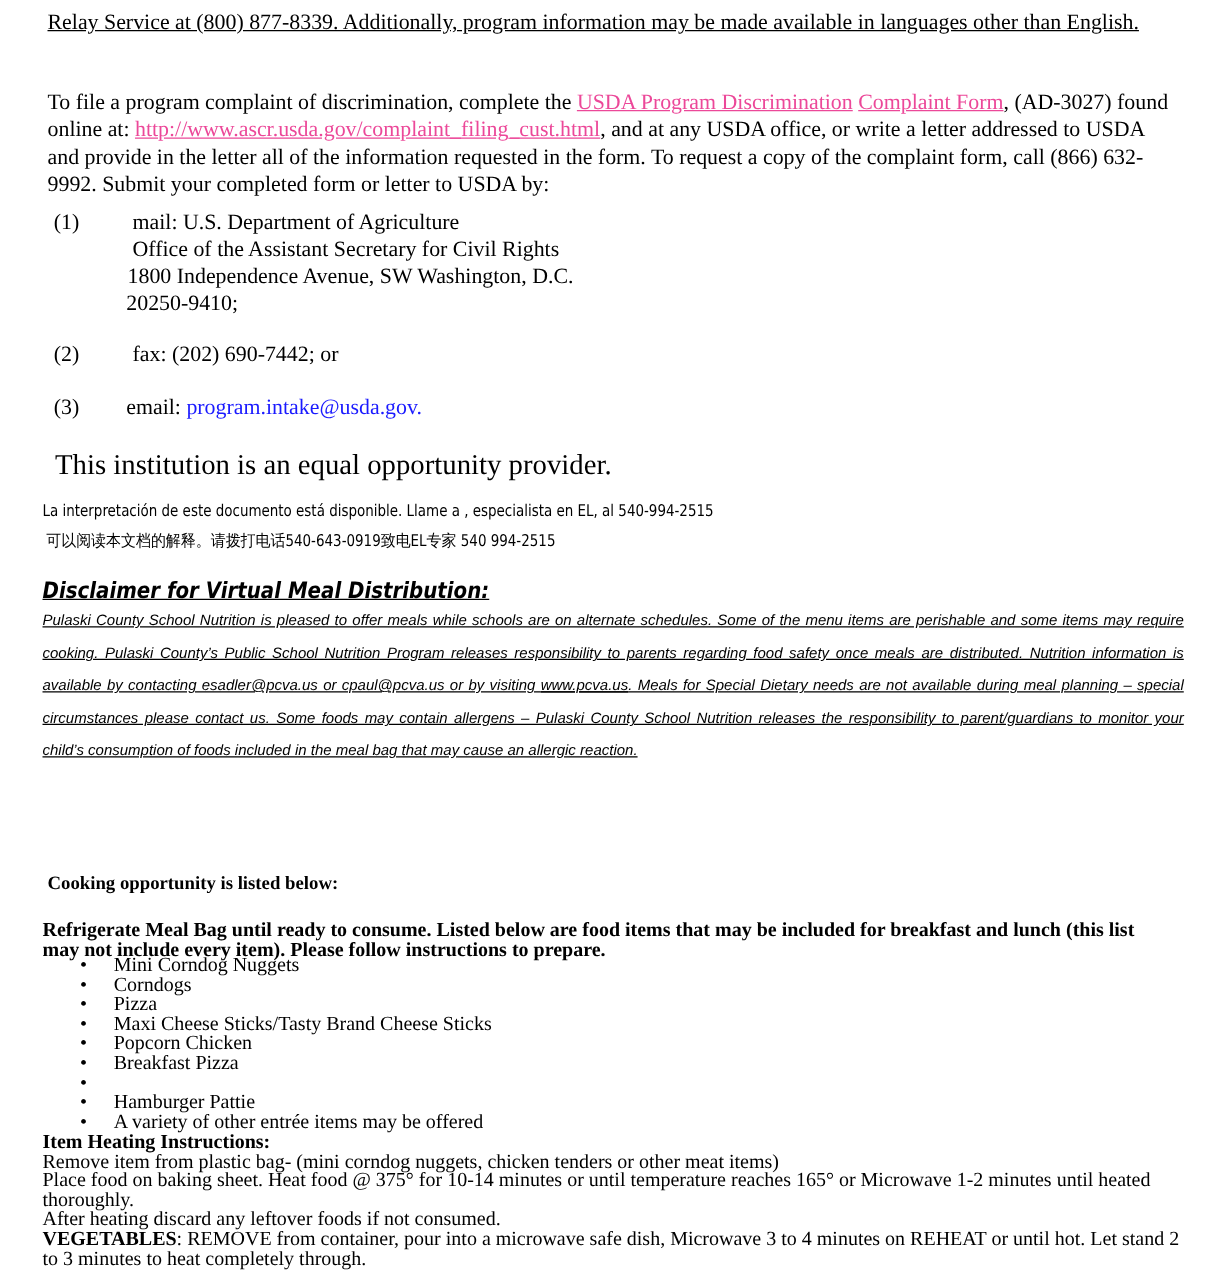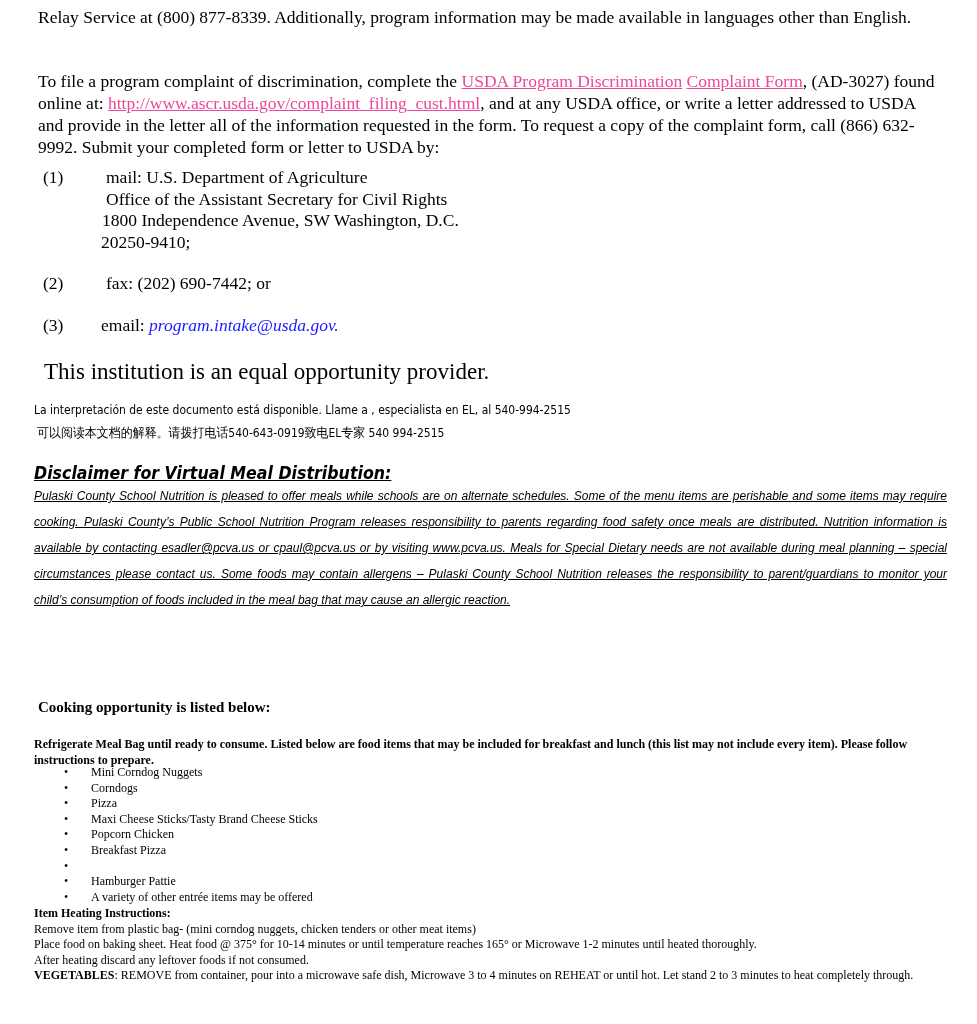--- a/index.html
+++ b/index.html
@@ -2,34 +2,34 @@
 <html><head>
 <meta charset="utf-8">
 <style>
   html, body { margin: 0; padding: 0; background: #ffffff; }
   body { width: 977px; height: 1024px; overflow: hidden; position: relative; color: #000; }
   .serif { font-family: "Liberation Serif", "DejaVu Serif", serif; }
   .abs { position: absolute; }
   a.link { color: #ec4899; text-decoration: underline; }
   .blue { color: #1a1aff; }
 
-  .p1 { left: 38px; top: 6px; width: 900px; font-size: 17.5px; line-height: 22px; }
+  .p1 { left: 38px; top: 6px; width: 900px; font-size: 17.5px; line-height: 22px; text-decoration: underline; }
   .p2 { left: 38px; top: 70px; width: 900px; font-size: 17.5px; line-height: 22px; }
 
   .addr-row { position: absolute; font-size: 17.5px; line-height: 21.5px; }
   .addr-num { position: absolute; left: 43px; }
   .equal { left: 44px; top: 359px; font-size: 23px; }
 
   .interp { left: 34px; font-size: 13px; font-family: "DejaVu Sans Condensed", "DejaVu Sans", sans-serif; transform: scaleX(0.92); transform-origin: left; white-space: nowrap; }
 
   .disc-title { left: 34px; top: 462px; font-size: 18px; font-weight: bold; font-style: italic; text-decoration: underline; font-family: "DejaVu Sans", sans-serif; transform: scaleX(0.88); transform-origin: left; white-space: nowrap; }
   .disc-body { left: 34px; top: 483px; width: 913px; font-size: 12px; line-height: 26px; font-style: italic; text-align: justify; font-family: "Liberation Sans", sans-serif; text-decoration: underline; }
 
   .cook-title { left: 38px; top: 699px; font-size: 15px; font-weight: bold; }
-  .small { font-size: 12px; line-height: 15.6px; }
+  .small { font-size: 16px; line-height: 15.6px; }
   .refrig { left: 34px; top: 737px; width: 900px; font-weight: bold; }
   .food-list { left: 34px; top: 765px; margin: 0; padding: 0; list-style: none; }
   .food-list li { position: relative; padding-left: 57px; height: 15.6px; white-space: nowrap; }
   .food-list li .bullet { position: absolute; left: 30px; top: 0; }
   .heat { left: 34px; top: 906px; width: 910px; }
   .heat .h-title { font-weight: bold; }
 </style>
 </head>
 <body class="serif">
 
@@ -47,21 +47,21 @@
     <div style="position:absolute; left:102px; top:43px; white-space:nowrap;">1800 Independence Avenue, SW Washington, D.C.</div>
     <div style="position:absolute; left:101px; top:64.5px; white-space:nowrap;">20250-9410;</div>
   </div>
   <div class="addr-row" style="top:273px; left:0; width:600px;">
     <span class="addr-num">(2)</span>
     <span style="position:absolute; left:106px; white-space:nowrap;text-align:center;">fax: (202) 690-7442; or</span>
   </div>
   <div class="addr-row" style="top:315px; left:0; width:600px;">
     <span class="addr-num">(3)</span>
     <span style="position:absolute; left:101px; white-space:nowrap;">
-      <span>email: </span><a class="blue" style="text-decoration:none;font-style:italic;">program.intake@usda.gov.</a>
+      <span>email: </span><a class="blue" style="text-decoration:none;">program.intake@usda.gov.</a>
     </span>
   </div>
 </div>
 
 <div class="abs equal">This institution is an equal opportunity provider.</div>
 
 <div class="abs interp" style="top:402px;">La interpretación de este documento está disponible. Llame a  , especialista en EL, al 540-994-2515</div>
 <div class="abs interp" style="top:424px; left:37px;">可以阅读本文档的解释。请拨打电话540-643-0919致电EL专家  540 994-2515</div>
 
 <div class="abs disc-title">Disclaimer for Virtual Meal Distribution:</div>

